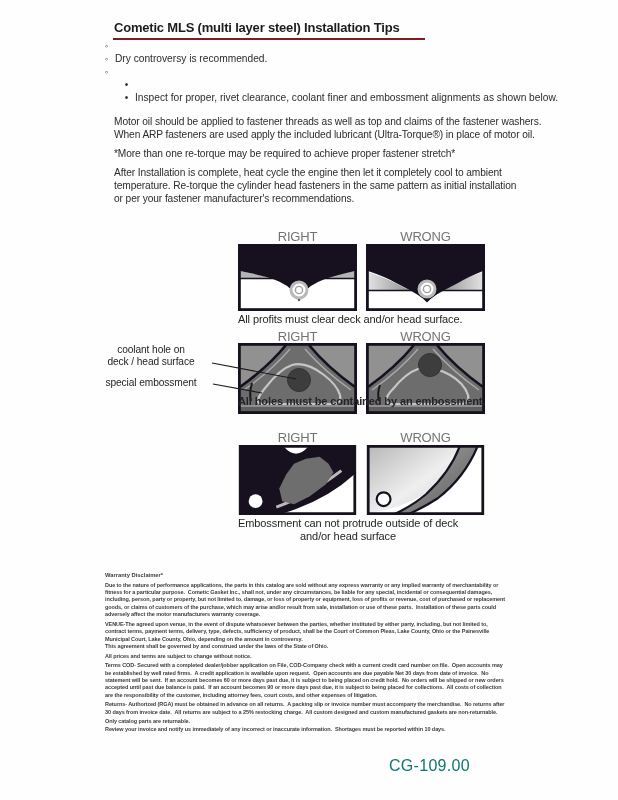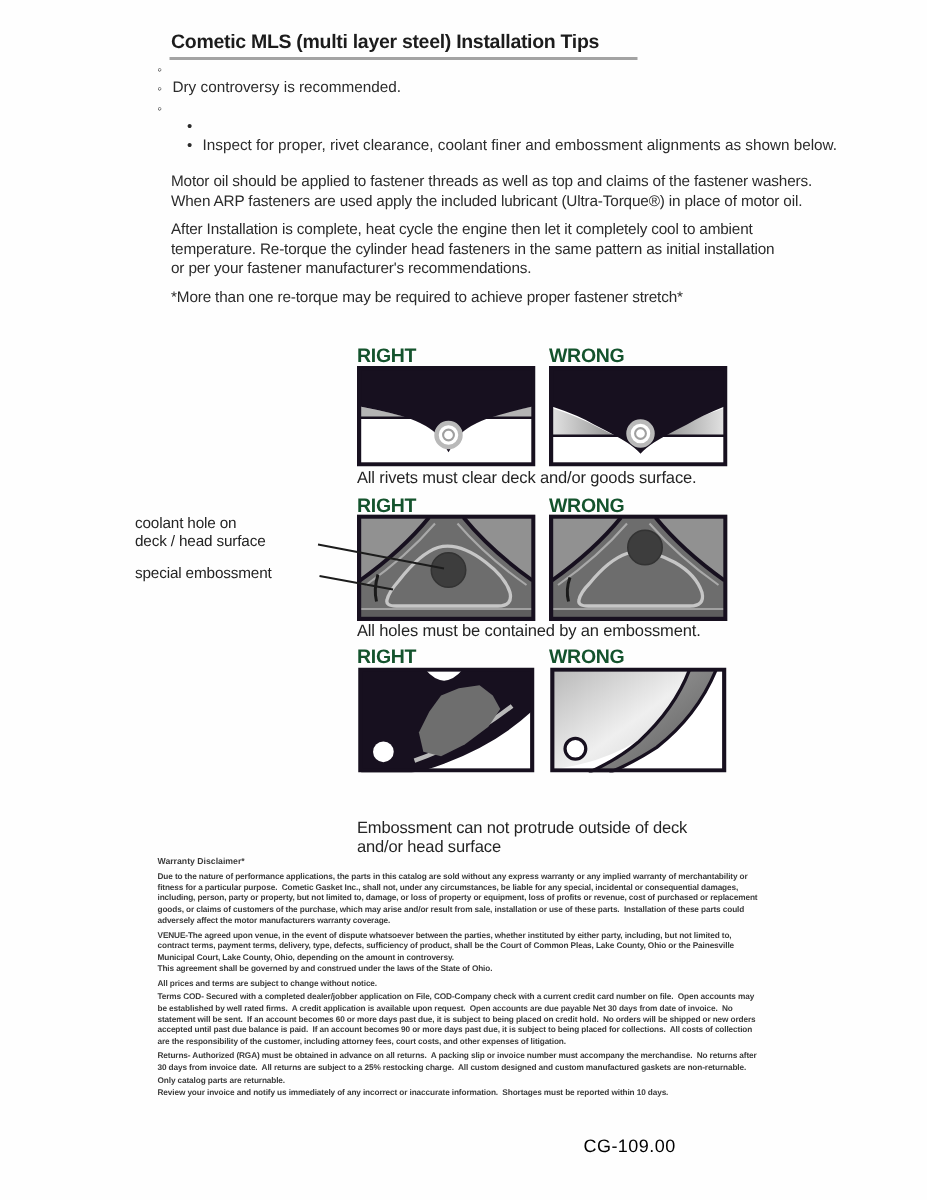--- a/index.html
+++ b/index.html
@@ -3,40 +3,40 @@
 <meta charset="utf-8">
 <style>
   html,body{margin:0;padding:0;background:#ffffff;}
   .page{
     position:relative;width:618px;height:800px;background:#fefefe;overflow:hidden;
     font-family:"Liberation Sans", sans-serif;color:#2c2c2c;
   }
   .doc-title{
     position:absolute;left:113px;top:20px;margin:0;
     font-size:13px;font-weight:700;letter-spacing:-0.2px;color:#1c1c1c;
-    border-bottom:2px solid #a3a3a3;padding:0 26px 3px 1px;white-space:pre;
+    border-bottom:2px solid #7f1d1d;padding:0 26px 3px 1px;white-space:pre;
   }
   .bullets{position:absolute;left:102px;top:40px;font-size:10.2px;line-height:12.9px;color:#2b2b2b;}
   .b-row{display:flex;gap:4px;white-space:pre;}
   .b-row .marker{width:9px;text-align:center;flex:0 0 auto;}
   .b-row.sub{margin-left:20px;}
   .b-row .marker.open{font-size:9px;}
   .b-row .marker.filled{font-size:10px;}
   .diesel{position:absolute;left:114px;top:116px;}
   .diesel h2{margin:0 0 5px 0;font-size:12.2px;font-weight:700;letter-spacing:-0.2px;color:#1f1f1f;white-space:pre;}
   .diesel p{margin:0 0 6.5px 0;font-size:10.2px;line-height:12.75px;letter-spacing:-0.1px;white-space:pre;color:#2b2b2b;}
-  .dlabel{position:absolute;width:119px;text-align:left;font-size:13px;font-weight:700;letter-spacing:-0.2px;color:#14532d;white-space:pre;}
+  .dlabel{position:absolute;width:119px;text-align:center;font-size:13px;font-weight:400;letter-spacing:-0.2px;color:#737373;white-space:pre;}
   .panel{position:absolute;display:block;}
   .caption{position:absolute;left:238px;font-size:11px;line-height:12.5px;letter-spacing:-0.1px;color:#242424;white-space:pre;}
-  .ann{position:absolute;text-align:left;font-size:10.2px;line-height:11.8px;letter-spacing:-0.1px;color:#242424;white-space:pre;}
+  .ann{position:absolute;text-align:center;font-size:10.2px;line-height:11.8px;letter-spacing:-0.1px;color:#242424;white-space:pre;}
   .pointers{position:absolute;left:205px;top:355px;z-index:5;}
   .disclaimer{position:absolute;left:105px;top:572px;width:430px;color:#3c3c3c;}
   .disclaimer h3{margin:0 0 3.6px 0;font-size:5.8px;font-weight:700;white-space:pre;}
   .disclaimer p{margin:0 0 2.2px 0;font-size:5.5px;font-weight:700;line-height:7.4px;letter-spacing:-0.08px;white-space:pre;}
-  .page-code{position:absolute;left:389px;top:757px;font-size:12px;letter-spacing:0.3px;color:#000000;white-space:pre;}
+  .page-code{position:absolute;left:389px;top:757px;font-size:16px;letter-spacing:0.3px;color:#0f766e;white-space:pre;}
 </style>
 </head>
 <body>
 
 <div class="page">
 
   <h1 class="doc-title">Cometic MLS (multi layer steel) Installation Tips</h1>
 
   <div class="bullets">
     <div class="b-row">
@@ -54,24 +54,24 @@
     </div>
     <div class="b-row sub">
       <span class="marker filled">•</span>
       <span>Inspect for proper, rivet clearance, coolant finer and embossment alignments as shown below.</span>
     </div>
   </div>
 
   <div class="diesel">
     <p>Motor oil should be applied to fastener threads as well as top and claims of the fastener washers.
 When ARP fasteners are used apply the included lubricant (Ultra-Torque®) in place of motor oil.</p>
+    <p>*More than one re-torque may be required to achieve proper fastener stretch*</p>
     <p>After Installation is complete, heat cycle the engine then let it completely cool to ambient
 temperature. Re-torque the cylinder head fasteners in the same pattern as initial installation
 or per your fastener manufacturer's recommendations.</p>
-    <p>*More than one re-torque may be required to achieve proper fastener stretch*</p>
   </div>
 
   <div class="dlabel" style="left:238px;top:229px;">RIGHT</div>
   <div class="dlabel" style="left:366px;top:229px;">WRONG</div>
 
   <svg class="panel" style="left:238px;top:244px;" width="119" height="67" viewBox="0 0 119 67">
     <rect x="0" y="0" width="119" height="67" fill="#ffffff"></rect>
     <path d="M2,27 Q23,31 36,35 L2,35 Z" fill="#b4b4b4"></path>
     <path d="M117,27 Q96,31 83,35 L117,35 Z" fill="#b4b4b4"></path>
     <path d="M2,34.5 H38 M84,34.5 H117" stroke="#17101f" stroke-width="1.6"></path>
@@ -95,21 +95,21 @@
     <rect x="0" y="0" width="119" height="67" fill="#ffffff"></rect>
     <path d="M2,28 Q20,34 31,40 Q41,45 45,47 L2,47 Z" fill="url(#gwL)"></path>
     <path d="M117,28 Q99,34 88,40 Q78,45 74,47 L117,47 Z" fill="url(#gwR)"></path>
     <path d="M2,46.5 H46 M73,46.5 H117" stroke="#17101f" stroke-width="1.6"></path>
     <path d="M2,2 H117 V27 Q102,33 92,39 Q78,46 70,51 Q64,55 61,58.5 Q58,55 52,51 Q44,46 30,39 Q20,33 2,27 Z" fill="#17101f"></path>
     <circle cx="61" cy="45" r="8" fill="#ffffff" stroke="#b9b9b9" stroke-width="3"></circle>
     <circle cx="61" cy="45" r="3.6" fill="#ffffff" stroke="#9f9f9f" stroke-width="1.4"></circle>
     <rect x="1.4" y="1.4" width="116.2" height="64.2" fill="none" stroke="#17101f" stroke-width="2.8"></rect>
   </svg>
 
-  <div class="caption" style="top:313px;">All rivets must clear deck and/or goods surface.</div>
+  <div class="caption" style="top:313px;">All profits must clear deck and/or head surface.</div>
 
   <div class="dlabel" style="left:238px;top:329px;">RIGHT</div>
   <div class="dlabel" style="left:366px;top:329px;">WRONG</div>
 
   <div class="ann" style="left:90px;top:344px;width:122px;">coolant hole on
 deck / head surface</div>
   <div class="ann" style="left:90px;top:377px;width:122px;">special embossment</div>
 
   <svg class="panel" style="left:238px;top:343px;" width="119" height="71" viewBox="0 0 119 71">
     <rect x="0" y="0" width="119" height="71" fill="#919191"></rect>
@@ -135,21 +135,21 @@
     <rect x="2" y="63.5" width="115" height="5.5" fill="#5e5e5e"></rect>
     <line x1="2" y1="63" x2="117" y2="63" stroke="#b5b5b5" stroke-width="1"></line>
     <rect x="1.4" y="1.4" width="116.2" height="68.2" fill="none" stroke="#17101f" stroke-width="2.8"></rect>
   </svg>
 
   <svg class="pointers" width="100" height="45" viewBox="0 0 100 45">
     <line x1="7" y1="8" x2="91" y2="24" stroke="#1c1c1c" stroke-width="1.2"></line>
     <line x1="8" y1="29" x2="57" y2="38" stroke="#1c1c1c" stroke-width="1.2"></line>
   </svg>
 
-  <div class="caption" style="top:415px;">All holes must be contained by an embossment.</div>
+  <div class="caption" style="top:395px;font-weight:bold;">All holes must be contained by an embossment.</div>
 
   <div class="dlabel" style="left:238px;top:430px;">RIGHT</div>
   <div class="dlabel" style="left:366px;top:430px;">WRONG</div>
 
   <svg class="panel" style="left:238px;top:445px;" width="119" height="70" viewBox="0 0 119 71">
     <rect x="0" y="0" width="119" height="71" fill="#ffffff"></rect>
     <path d="M2,2 H46 Q51,8 58,9 Q65,8 70,2 H117 V30 Q93,52 58,65 Q45,70 36,71 L2,71 Z" fill="#17101f"></path>
     <path d="M38,63 Q70,52 104,26" fill="none" stroke="#b9b9b9" stroke-width="3"></path>
     <path d="M44,57 L41,44 L48,30 L56,19 L68,14 L82,12 L91,19 L96,28 L88,40 L72,52 L56,60 Z" fill="#6e6e6e"></path>
     <circle cx="17" cy="57" r="7" fill="#ffffff"></circle>
@@ -169,21 +169,21 @@
       </linearGradient>
     </defs>
     <rect x="0" y="0" width="119" height="71" fill="#ffffff"></rect>
     <path d="M2,2 H94 Q84,28 58,50 Q36,64 2,69 Z" fill="url(#g3body)"></path>
     <path d="M94,2 H112 Q99,33 72,54 Q55,65 40,71 H26 Q46,62 60,50 Q84,28 94,2 Z" fill="url(#g3band)"></path>
     <path d="M94,2 Q84,28 60,50 Q46,62 26,71 M112,2 Q99,33 72,54 Q55,65 40,71" fill="none" stroke="#17101f" stroke-width="2.2"></path>
     <circle cx="17" cy="55" r="7" fill="#ffffff" stroke="#17101f" stroke-width="2.2"></circle>
     <rect x="1.4" y="1.4" width="116.2" height="68.2" fill="none" stroke="#17101f" stroke-width="2.8"></rect>
   </svg>
 
-  <div class="caption" style="top:546px;">Embossment can not protrude outside of deck
+  <div class="caption" style="top:517px;text-align:center;">Embossment can not protrude outside of deck
 and/or head surface</div>
 
   <div class="disclaimer">
     <h3>Warranty Disclaimer*</h3>
     <p>Due to the nature of performance applications, the parts in this catalog are sold without any express warranty or any implied warranty of merchantability or
 fitness for a particular purpose.  Cometic Gasket Inc., shall not, under any circumstances, be liable for any special, incidental or consequential damages,
 including, person, party or property, but not limited to, damage, or loss of property or equipment, loss of profits or revenue, cost of purchased or replacement
 goods, or claims of customers of the purchase, which may arise and/or result from sale, installation or use of these parts.  Installation of these parts could
 adversely affect the motor manufacturers warranty coverage.</p>
     <p>VENUE-The agreed upon venue, in the event of dispute whatsoever between the parties, whether instituted by either party, including, but not limited to,

